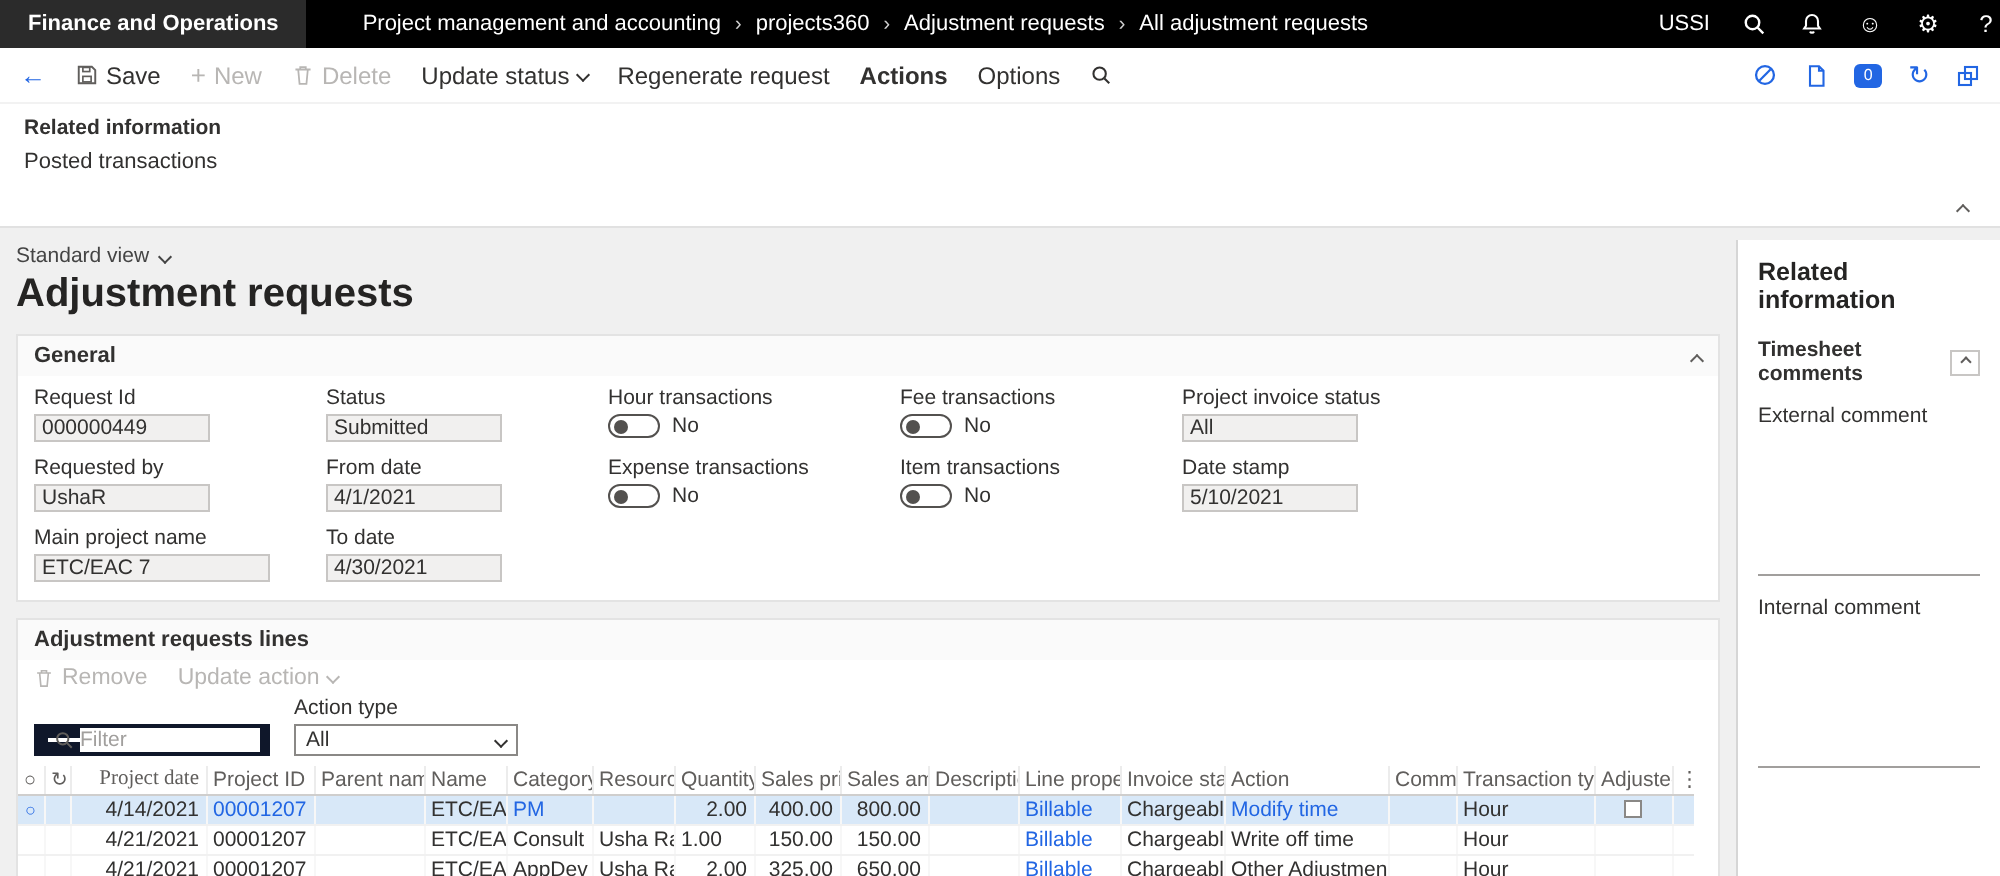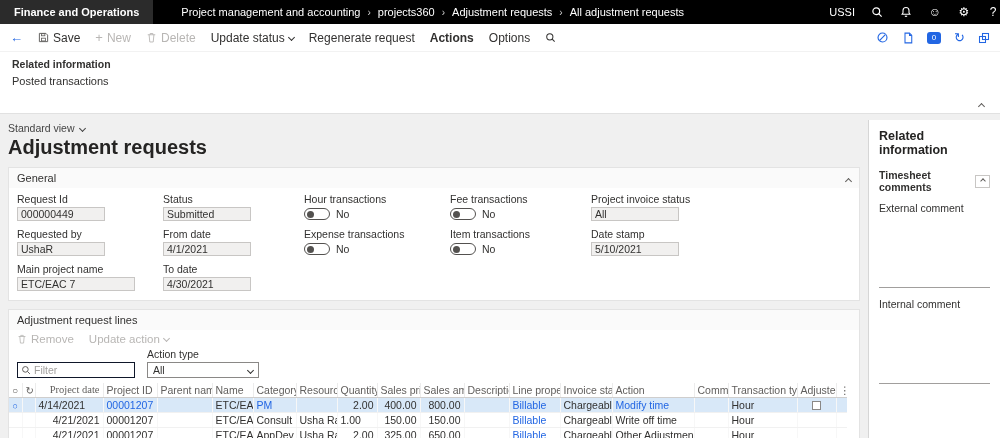--- a/index.html
+++ b/index.html
@@ -35,36 +35,36 @@
   .flyout-collapse{position:absolute;right:16px;bottom:4px;color:#605e5c;cursor:pointer}
 
   
   .content{display:flex;height:344px;margin-top:6px}
   .main{flex:1;padding:2px 8px 0 8px;overflow:hidden;min-width:0}
   .view-row{display:flex;align-items:center;gap:5px;font-size:10.5px;color:#444;cursor:pointer}
   .page-title{font-size:20px;font-weight:700;color:#252423;margin:2px 0 8px}
 
   .card{background:#fff;border:1px solid #e3e3e3}
   .card + .card{margin-top:8px}
-  .card-header{height:20px;display:flex;align-items:center;padding:0 8px;font-size:11px;font-weight:400;background:#fafafa}
+  .card-header{height:20px;display:flex;align-items:center;padding:0 8px;font-size:11px;font-weight:700;background:#fafafa}
   .collapse-btn{margin-left:auto;color:#605e5c;cursor:pointer}
 
   
   .fields{display:grid;grid-template-columns:140px 135px 140px 135px 165px;gap:7px 6px;padding:5px 8px 9px}
   .flabel{font-size:10.5px;margin-bottom:2px;color:#323130;white-space:nowrap}
   .tinput{width:88px;height:14px;background:#f1f0ef;border:1px solid #c8c6c4;font-size:10.5px;padding:0 3px;color:#323130;font-family:"Liberation Sans",sans-serif}
   .tinput.wide{width:118px}
   .toggle{width:26px;height:12px;border:1px solid #53514f;border-radius:7px;position:relative;display:inline-block;vertical-align:middle;cursor:pointer;background:#fff}
   .toggle::after{content:"";position:absolute;left:2px;top:1.5px;width:7px;height:7px;border-radius:50%;background:#53514f}
   .tog-val{margin-left:6px;font-size:10.5px;vertical-align:middle}
 
   
   .lines-toolbar{height:17px;display:flex;align-items:center;gap:15px;padding:0 8px;font-size:11.5px}
   .lines-controls{display:flex;align-items:flex-end;gap:12px;padding:1px 8px 5px}
-  .filter-box{width:118px;height:16px;border:1px solid #0f172a;background:#fff;display:flex;align-items:center;padding:0 3px;gap:3px}
+  .filter-box{width:118px;height:16px;border:7px solid #0f172a;background:#fff;display:flex;align-items:center;padding:0 3px;gap:3px}
   .filter-box input{border:none;outline:none;width:90px;font-size:10.5px;font-family:"Liberation Sans",sans-serif;color:#323130}
   .filter-box input::placeholder{color:#a19f9d}
   .at-label{font-size:10.5px;margin-bottom:2px}
   .select{width:112px;height:16px;border:1px solid #8a8886;background:#fff;display:flex;align-items:center;padding:0 5px;font-size:10.5px;cursor:pointer}
   .select .chev{margin-left:auto;color:#323130}
 
   
   table{border-collapse:collapse;table-layout:fixed;width:838px;font-size:10.5px}
   th{font-weight:400;color:#605e5c;text-align:left;height:14px;border-bottom:1px solid #cfcecd;border-right:1px solid #ececec;padding:0 3px;overflow:hidden;white-space:nowrap}
   td{height:15px;padding:0 3px;border-bottom:1px solid #f1f1f1;border-right:1px solid #f7f7f7;overflow:hidden;white-space:nowrap;color:#323130}
@@ -227,21 +227,21 @@
             <div><span class="toggle"></span><span class="tog-val">No</span></div>
           </div>
           <div><div class="flabel">Date stamp</div><input class="tinput" readonly="" value="5/10/2021" style=""></div>
           <div><div class="flabel">Main project name</div><input class="tinput wide" readonly="" value="ETC/EAC 7" style=""></div>
           <div><div class="flabel">To date</div><input class="tinput" readonly="" value="4/30/2021" style=""></div>
         </div>
     </div>
 
     <div class="card">
       <div class="card-header">
-        <span>Adjustment request lines</span>
+        <span>Adjustment requests lines</span>
       </div>
       <div class="lines-toolbar">
         <span class="ap-btn disabled" style="font-size:11.5px">
           <span class="ico">
               <svg width="10" height="10" viewBox="0 0 16 16">
                 <path d="M2.5 4h11M6 4V2.2h4V4M4.5 4l1 10.5h5l1-10.5" fill="none" stroke="currentColor" stroke-width="1.3"></path>
               </svg>
             </span>
           <span>Remove</span>
         </span>
@@ -310,21 +310,21 @@
               <th>Comment</th>
               <th>Transaction type</th>
               <th>Adjusted</th>
               <th style="border-right: none;">⋮</th>
             </tr>
           </thead>
         <tbody id="grid-body">
             <tr class="grid-row selected">
               <td style="text-align: center;"><span class="radio-sel">○</span></td>
               <td></td>
-              <td style="text-align: left;">4/14/2021</td>
+              <td style="text-align: right;">4/14/2021</td>
               <td><a class="cell-link">00001207</a></td>
               <td></td>
               <td>ETC/EAC 7</td>
               <td><a class="cell-link">PM</a></td>
               <td></td>
               <td style="text-align: right;">2.00</td>
               <td style="text-align: right;">400.00</td>
               <td style="text-align: right;">800.00</td>
               <td></td>
               <td><a class="cell-link">Billable</a></td>

